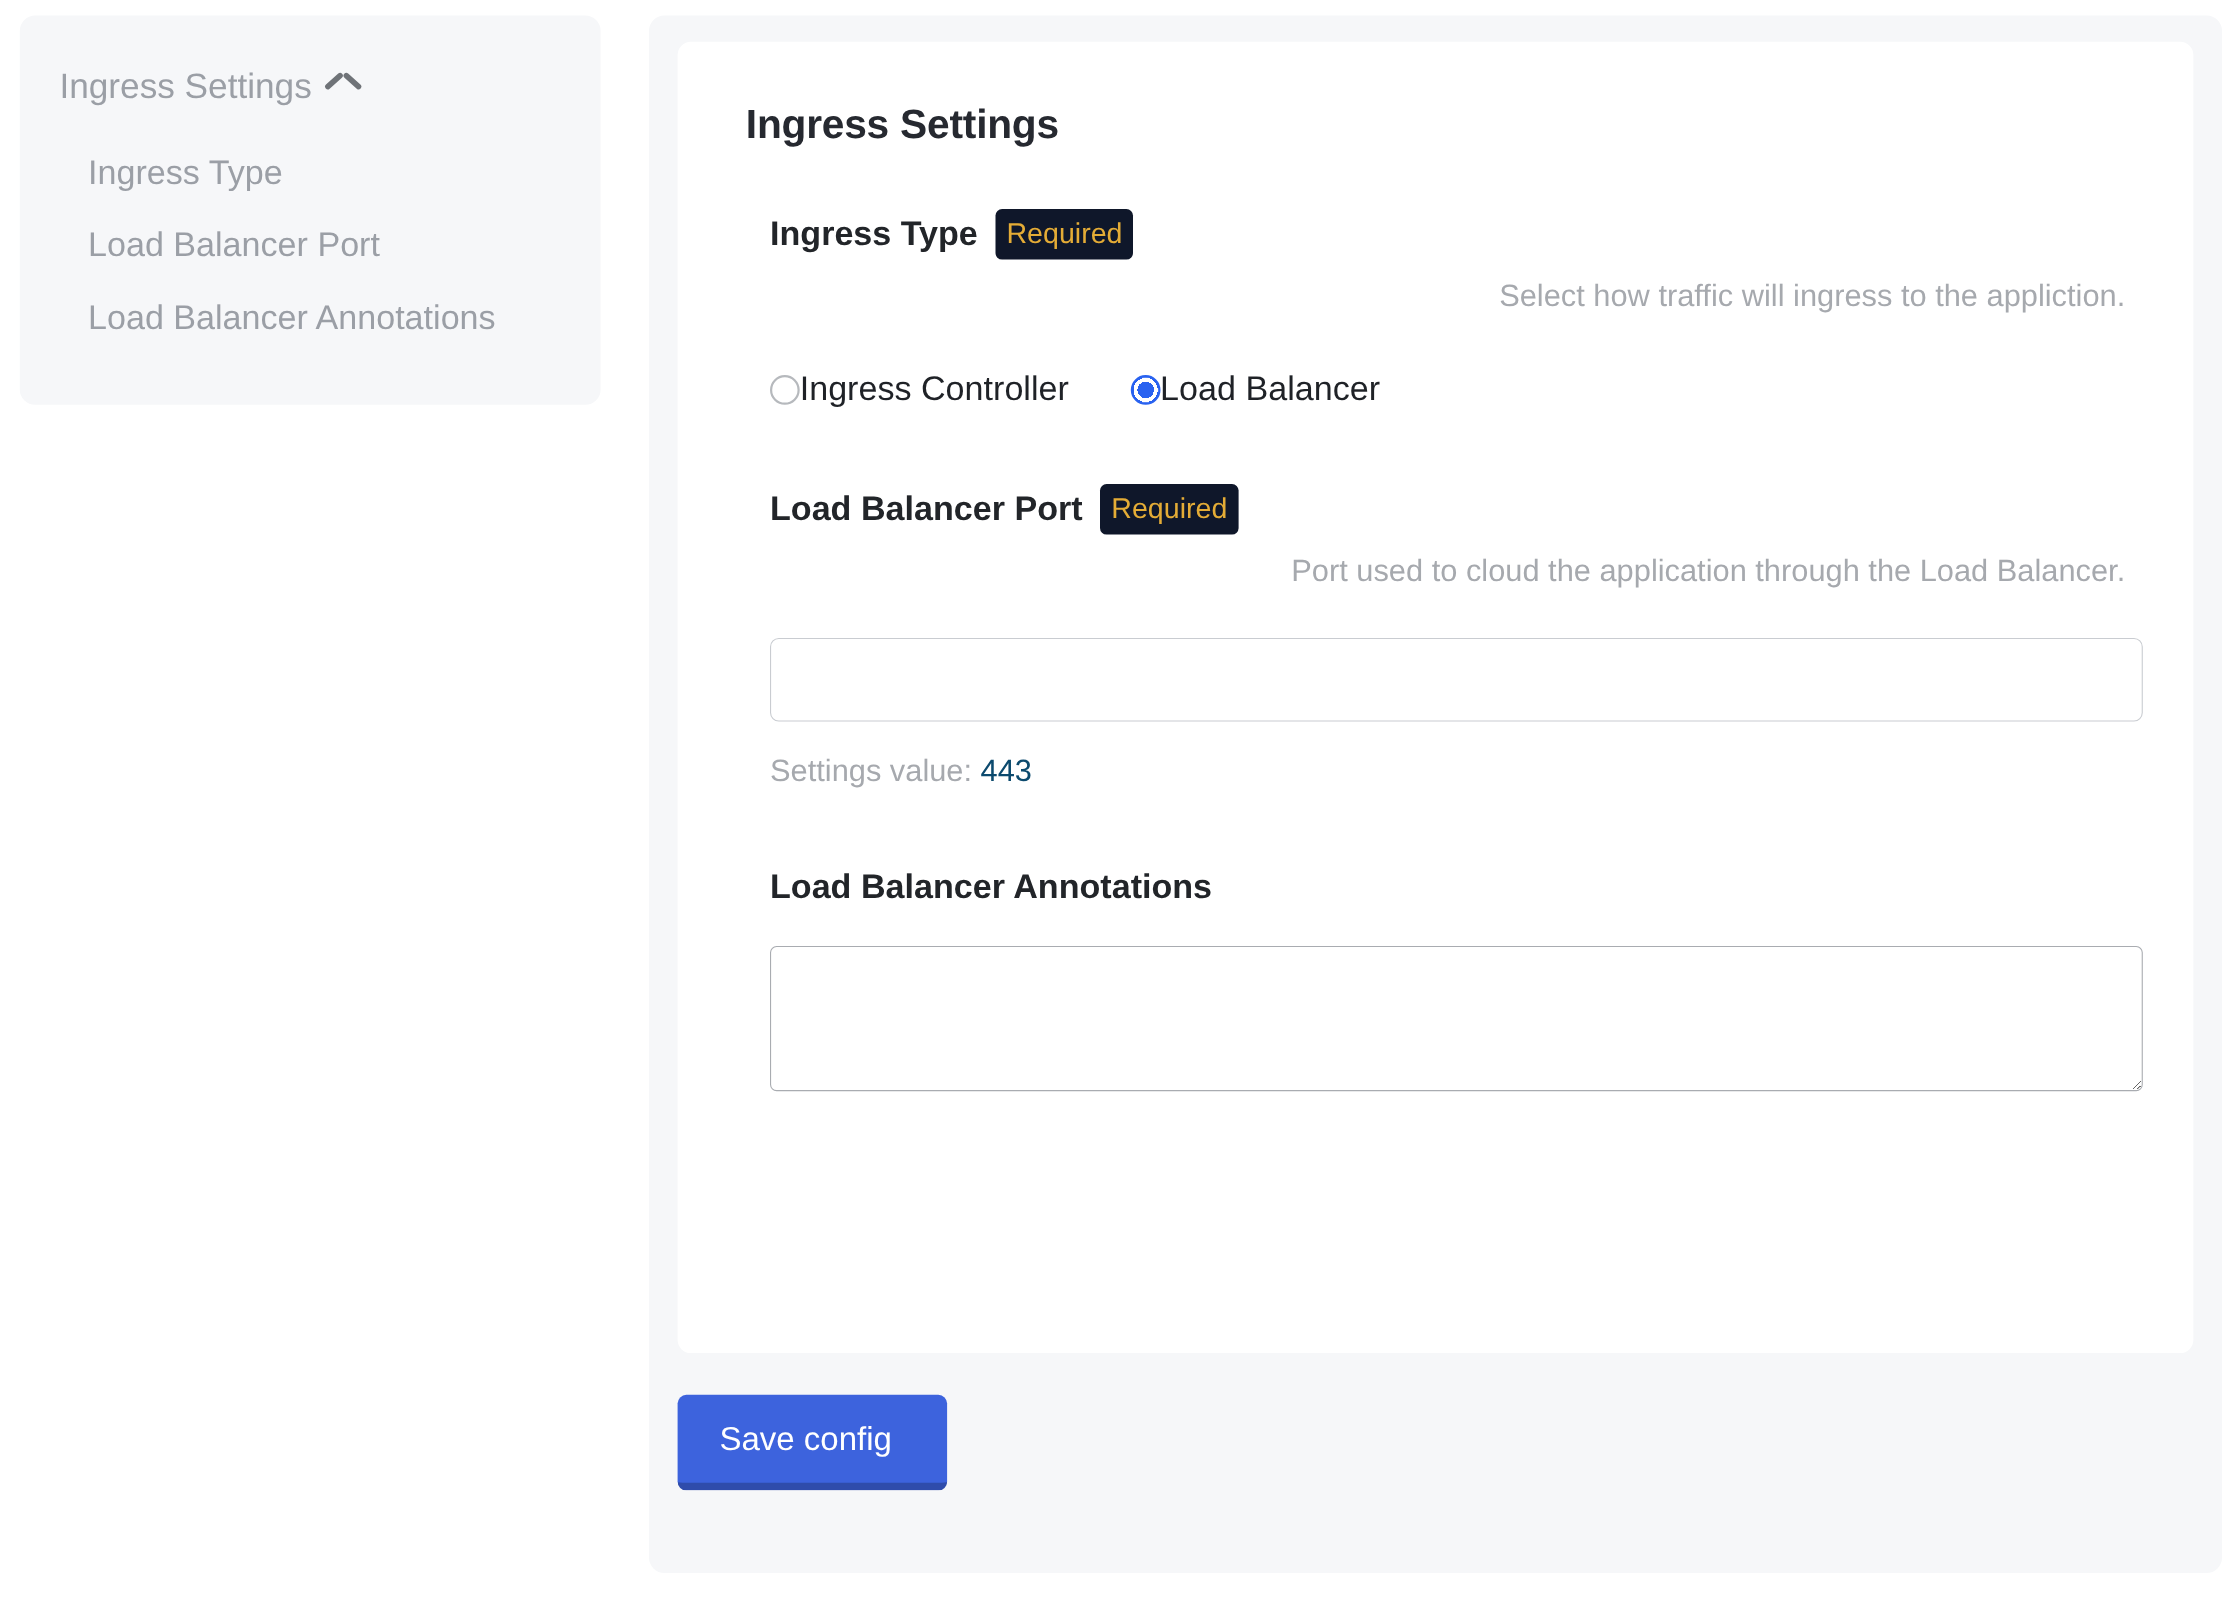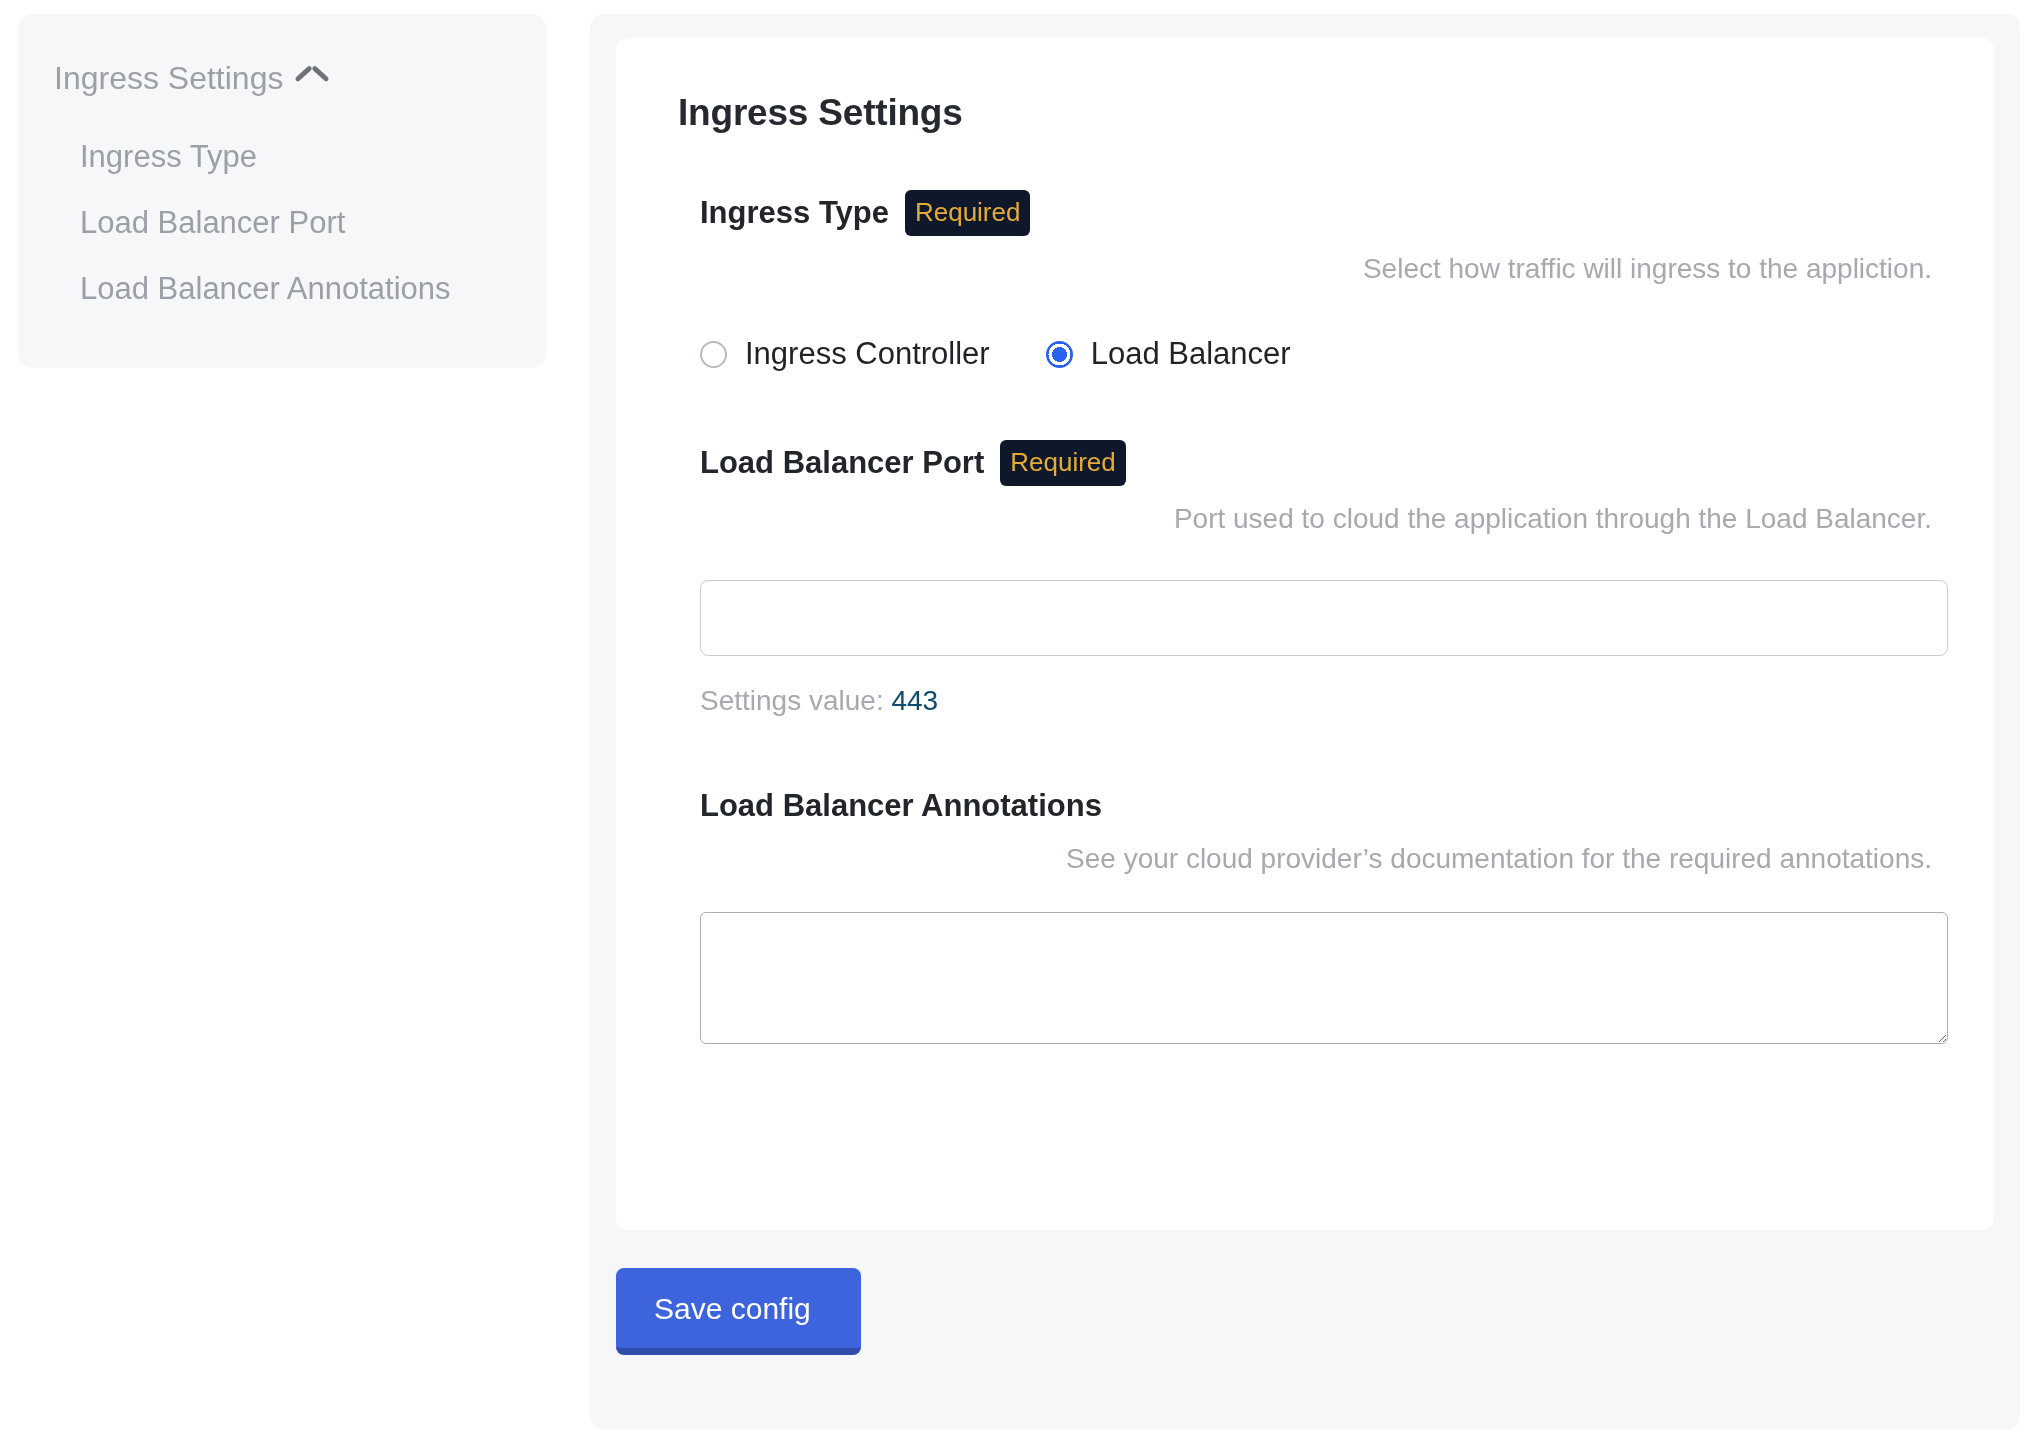--- a/index.html
+++ b/index.html
@@ -154,21 +154,20 @@
   
   .radio-row {
     display: flex;
     align-items: center;
     margin-top: 46px;
     gap: 56px;
   }
   .radio-option {
     display: flex;
     align-items: center;
-    gap: 18px;
     cursor: pointer;
     user-select: none;
   }
   .radio-mark {
     width: 27px;
     height: 27px;
     border-radius: 50%;
     box-sizing: border-box;
     border: 2px solid #b6b9bd;
     background: #ffffff;
@@ -304,21 +303,20 @@
           <div class="default-value">
             <span>Settings value:</span>
             <span class="val">443</span>
           </div>
         </div>
 
         <div class="field">
           <div class="field-label-row">
             <span class="field-label">Load Balancer Annotations</span>
           </div>
-          <div class="field-desc">See your cloud provider’s documentation for the required annotations.</div>
 
           <textarea class="text-area" placeholder="" style=""></textarea>
         </div>
 
       </div>
     </div>
 
     <div class="save-row">
       <button class="save-btn">Save config</button>
     </div>

